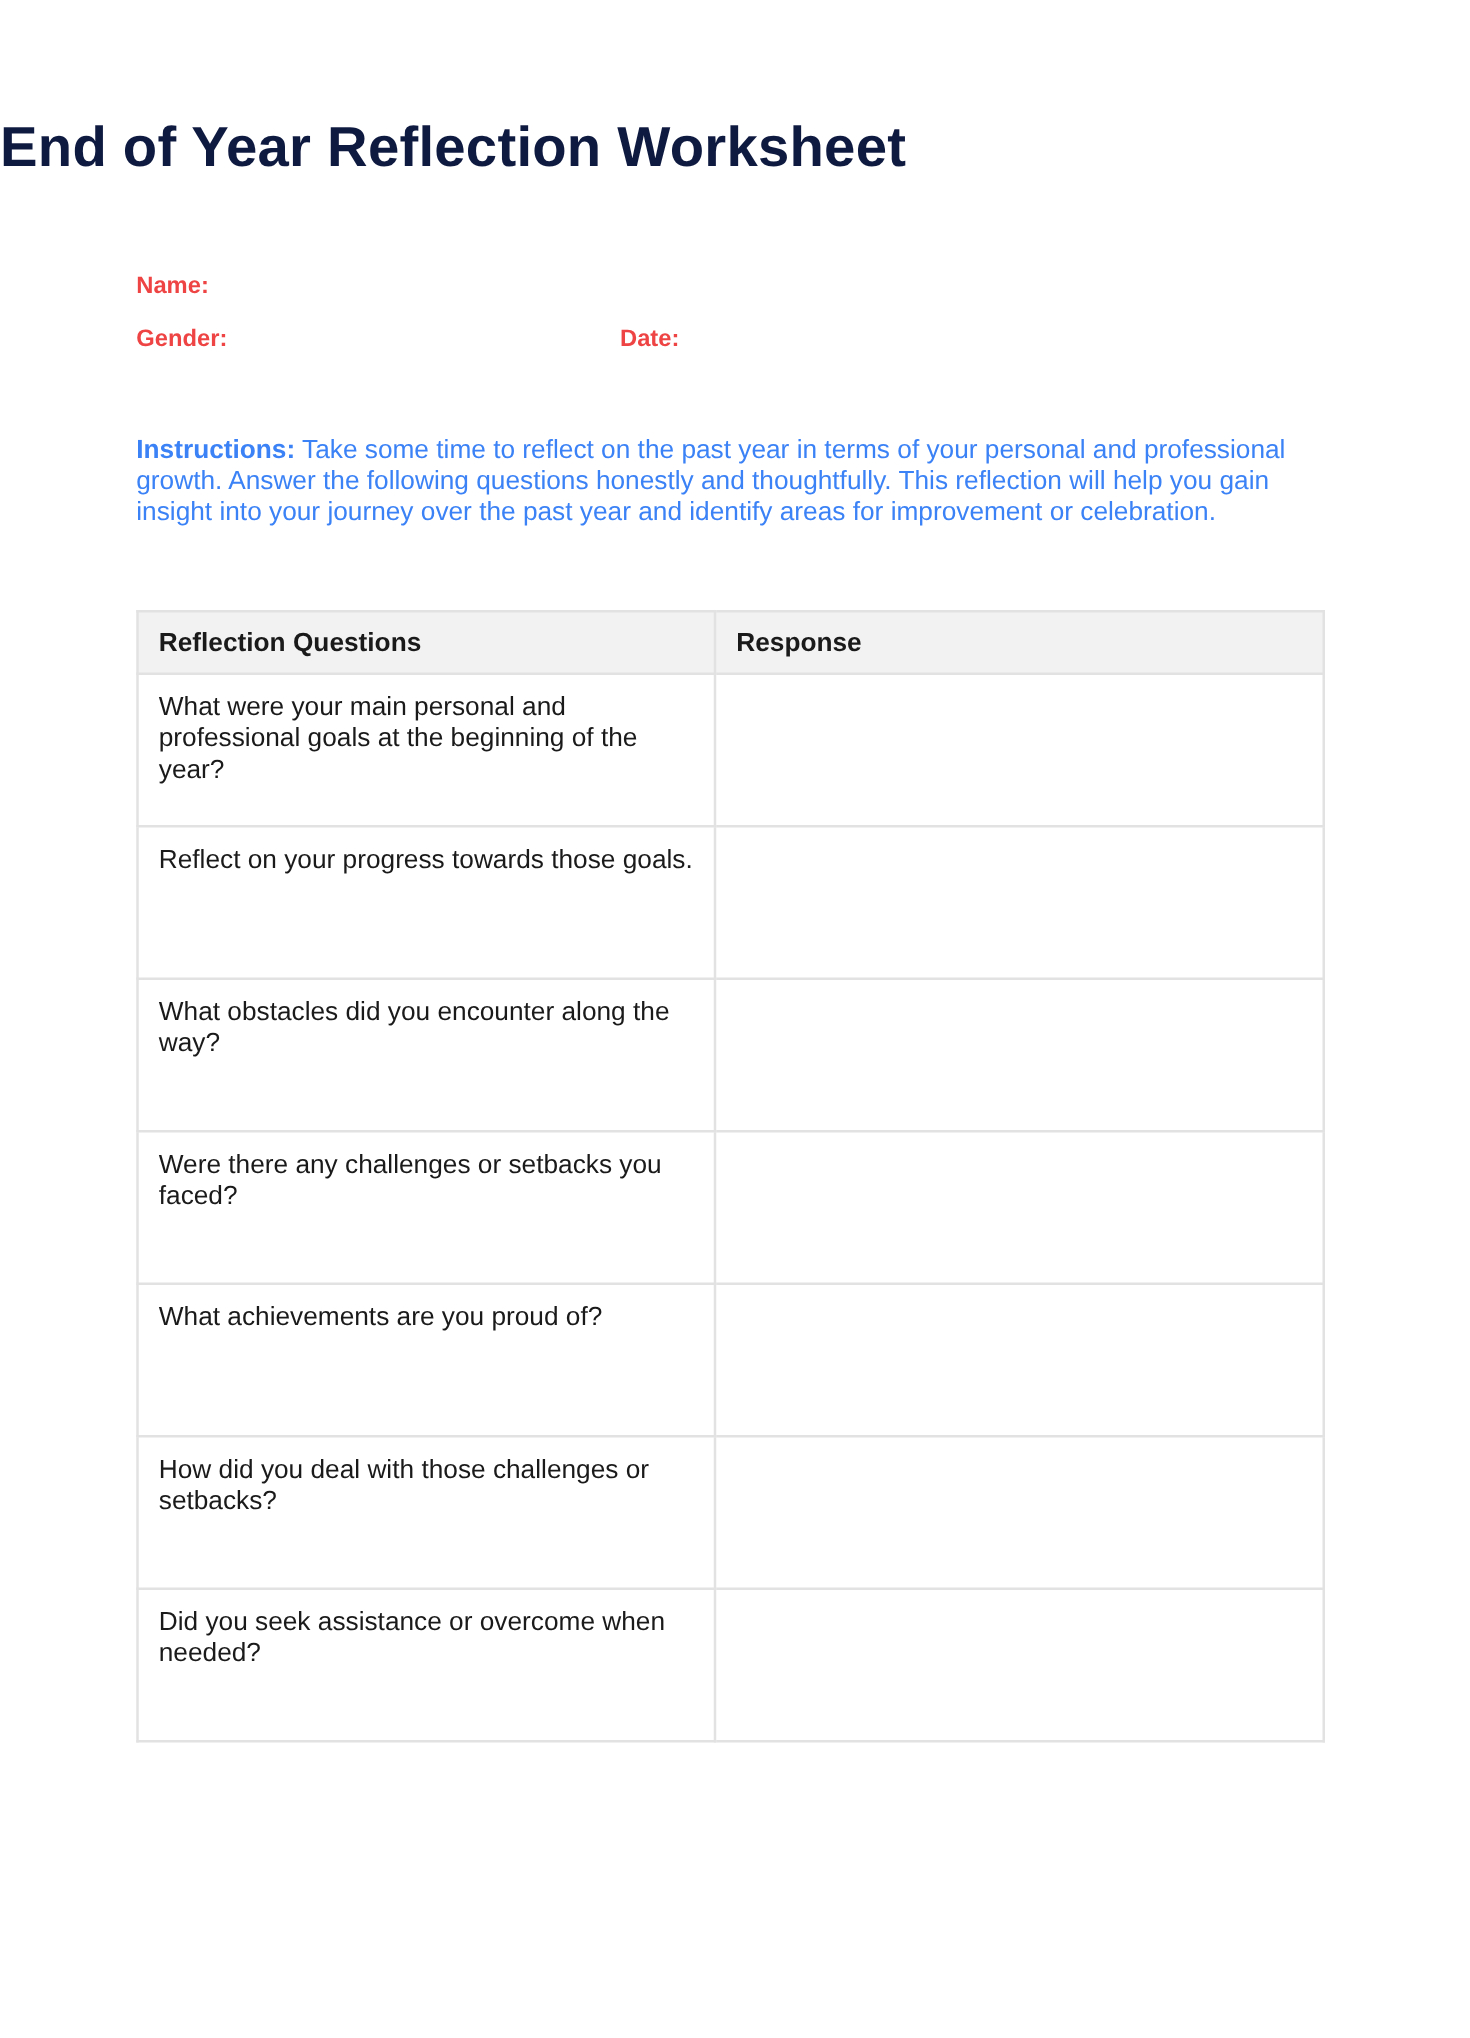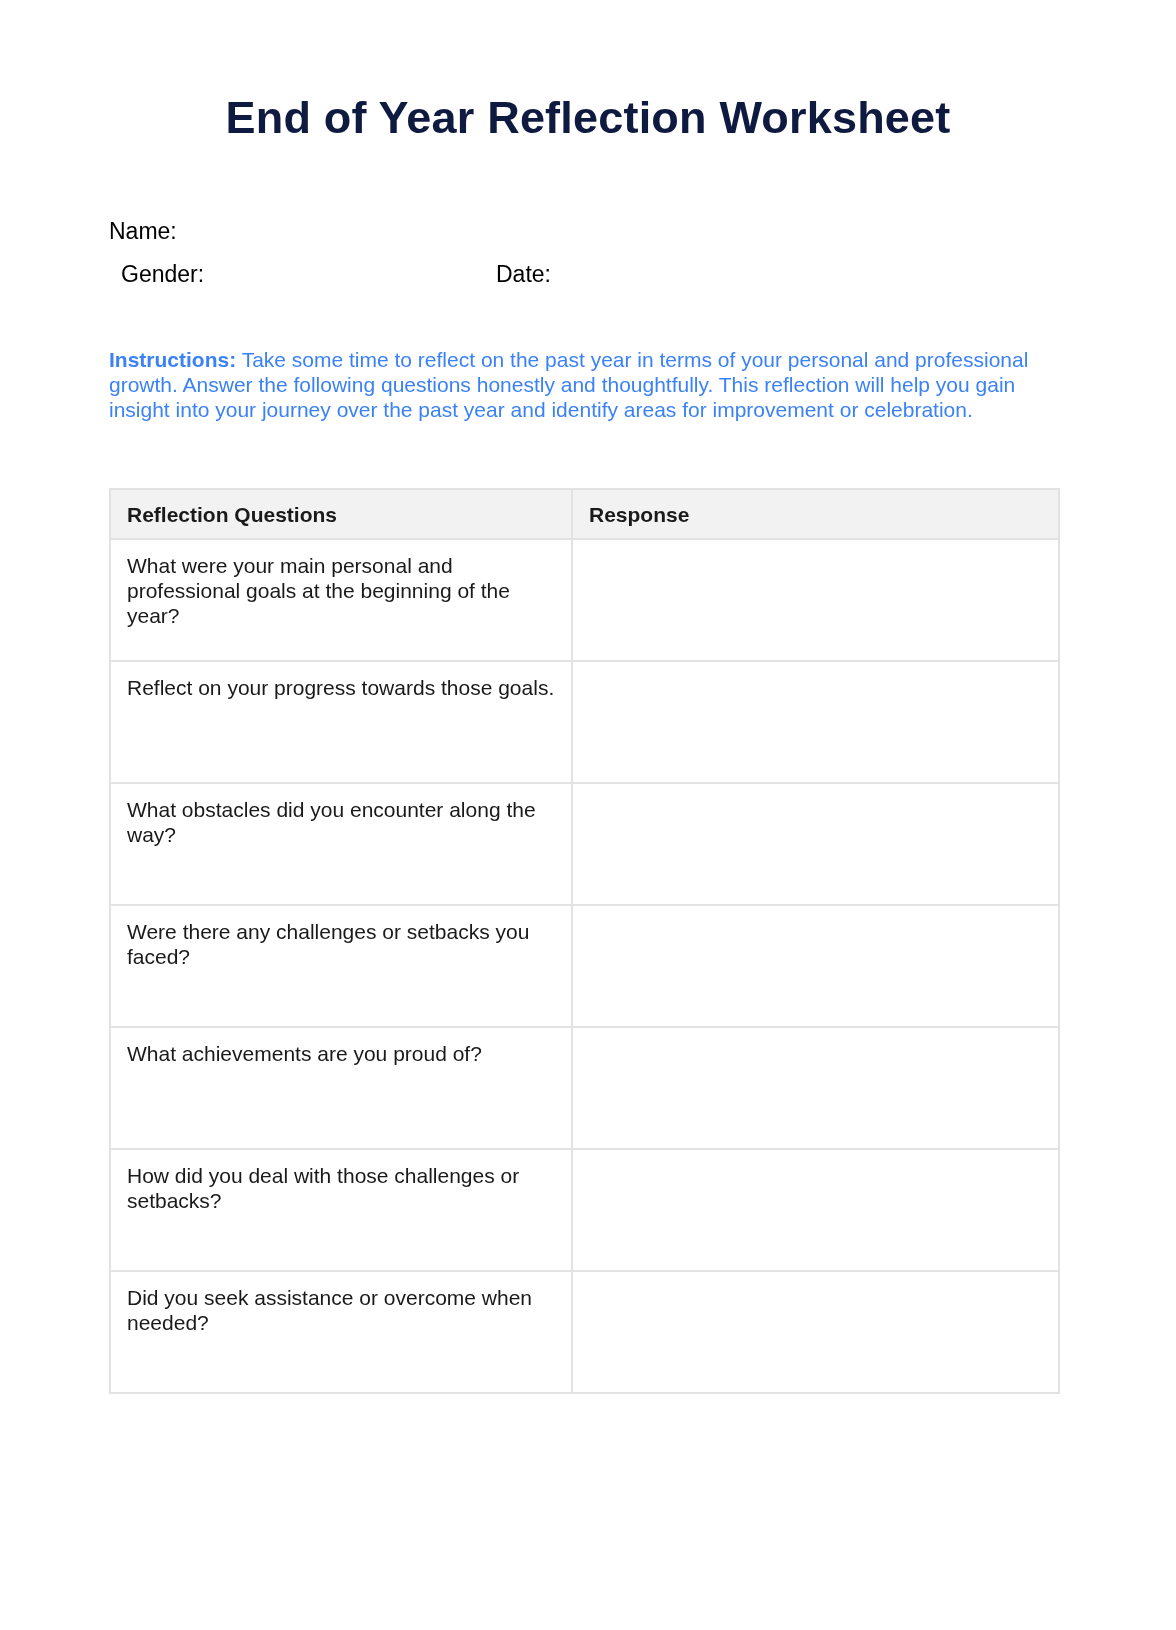--- a/index.html
+++ b/index.html
@@ -13,35 +13,34 @@
       position: relative;
       font-family: "Liberation Sans", sans-serif;
       color: #1a1a1a;
       overflow: hidden;
     }
     .title {
       position: absolute;
       top: 92px;
       left: 0;
       width: 1176px;
-      text-align: center;
       font-size: 45px;
       font-weight: bold;
       color: #0f1a40;
       letter-spacing: 0.2px;
       margin: 0;
     }
     .field {
       position: absolute;
-      font-size: 23px;
-      font-weight: normal;
-      color: #000000;
+      font-size: 19px;
+      font-weight: bold;
+      color: #ef4444;
     }
     .field-name { top: 218px; left: 109px; }
-    .field-gender { top: 261px; left: 109px; margin-left: 12px; }
+    .field-gender { top: 261px; left: 109px; }
     .field-date { top: 261px; left: 496px; }
 
     .instructions {
       position: absolute;
       top: 347px;
       left: 109px;
       width: 950px;
       font-size: 21px;
       line-height: 25px;
       color: #3b82f6;

